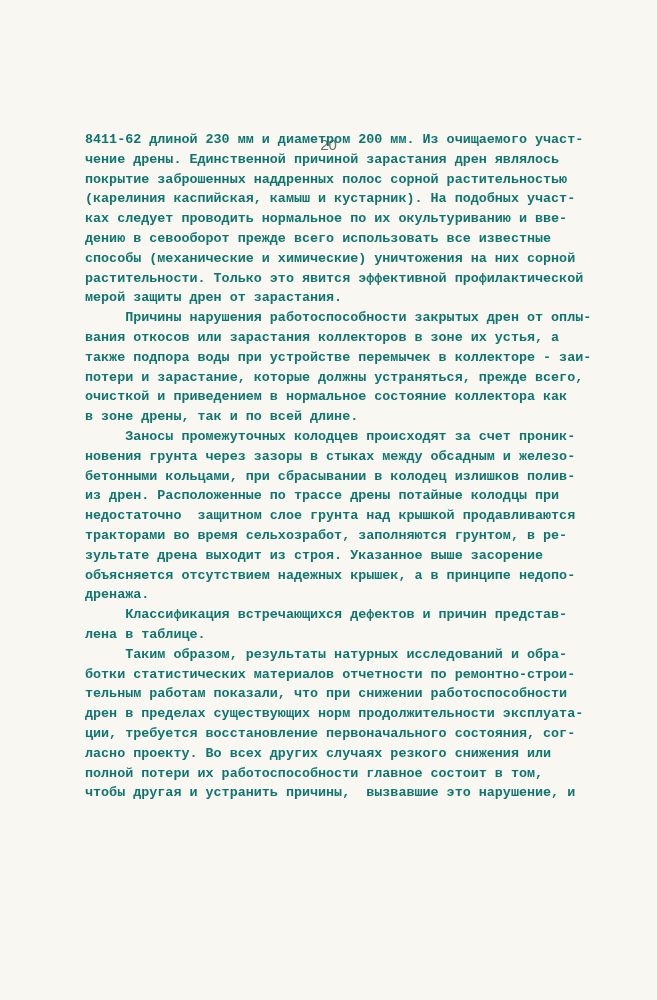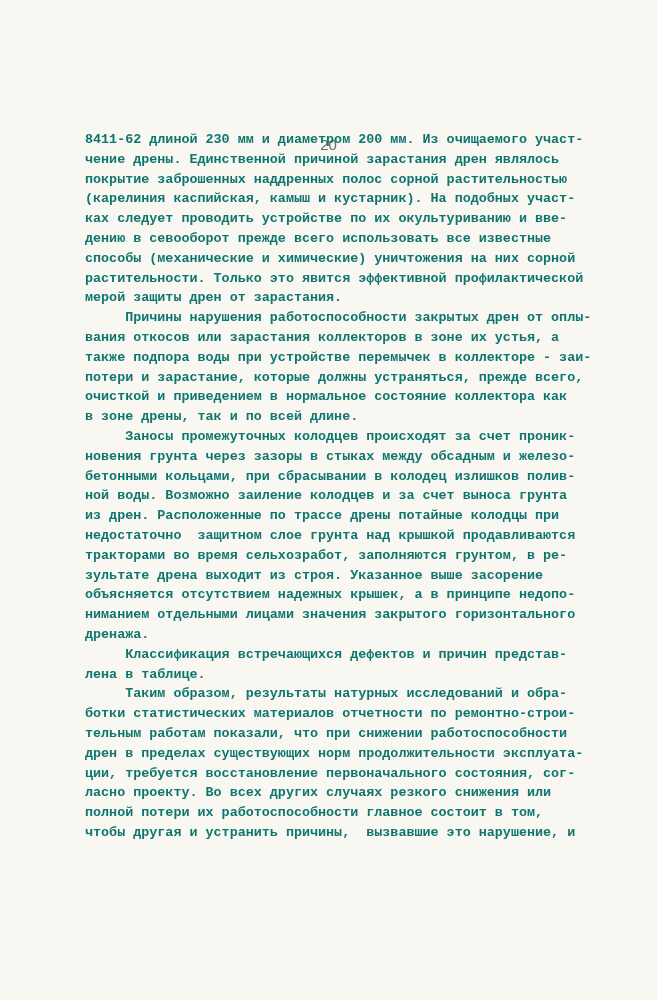--- a/index.html
+++ b/index.html
@@ -29,41 +29,39 @@
 <body>
 
 <div class="page">
   <div class="page-number">20</div>
 
   <div class="body-text">
     <div class="line">8411-62 длиной 230 мм и диаметром 200 мм. Из очищаемого участ-</div>
     <div class="line">чение дрены. Единственной причиной зарастания дрен являлось</div>
     <div class="line">покрытие заброшенных наддренных полос сорной растительностью</div>
     <div class="line">(карелиния каспийская, камыш и кустарник). На подобных участ-</div>
-    <div class="line">ках следует проводить устройстве по их окультуриванию и вве-</div>
+    <div class="line">ках следует проводить нормальное по их окультуриванию и вве-</div>
     <div class="line">дению в севооборот прежде всего использовать все известные</div>
     <div class="line">способы (механические и химические) уничтожения на них сорной</div>
     <div class="line">растительности. Только это явится эффективной профилактической</div>
     <div class="line">мерой защиты дрен от зарастания.</div>
     <div class="line">     Причины нарушения работоспособности закрытых дрен от оплы-</div>
     <div class="line">вания откосов или зарастания коллекторов в зоне их устья, а</div>
     <div class="line">также подпора воды при устройстве перемычек в коллекторе - заи-</div>
     <div class="line">потери и зарастание, которые должны устраняться, прежде всего,</div>
     <div class="line">очисткой и приведением в нормальное состояние коллектора как</div>
     <div class="line">в зоне дрены, так и по всей длине.</div>
     <div class="line">     Заносы промежуточных колодцев происходят за счет проник-</div>
     <div class="line">новения грунта через зазоры в стыках между обсадным и железо-</div>
     <div class="line">бетонными кольцами, при сбрасывании в колодец излишков полив-</div>
-    <div class="line">ной воды. Возможно заиление колодцев и за счет выноса грунта</div>
     <div class="line">из дрен. Расположенные по трассе дрены потайные колодцы при</div>
     <div class="line">недостаточно  защитном слое грунта над крышкой продавливаются</div>
     <div class="line">тракторами во время сельхозработ, заполняются грунтом, в ре-</div>
     <div class="line">зультате дрена выходит из строя. Указанное выше засорение</div>
     <div class="line">объясняется отсутствием надежных крышек, а в принципе недопо-</div>
-    <div class="line">ниманием отдельными лицами значения закрытого горизонтального</div>
     <div class="line">дренажа.</div>
     <div class="line">     Классификация встречающихся дефектов и причин представ-</div>
     <div class="line">лена в таблице.</div>
     <div class="line">     Таким образом, результаты натурных исследований и обра-</div>
     <div class="line">ботки статистических материалов отчетности по ремонтно-строи-</div>
     <div class="line">тельным работам показали, что при снижении работоспособности</div>
     <div class="line">дрен в пределах существующих норм продолжительности эксплуата-</div>
     <div class="line">ции, требуется восстановление первоначального состояния, сог-</div>
     <div class="line">ласно проекту. Во всех других случаях резкого снижения или</div>
     <div class="line">полной потери их работоспособности главное состоит в том,</div>

